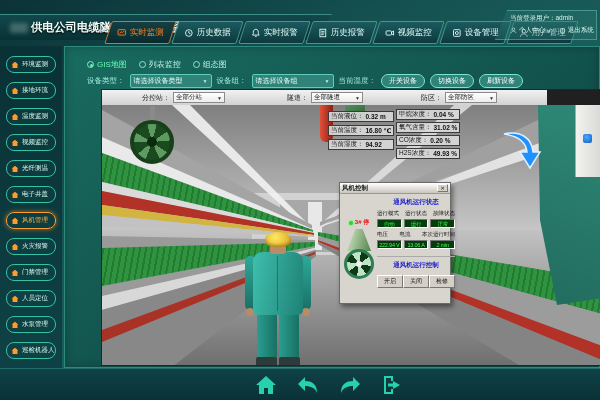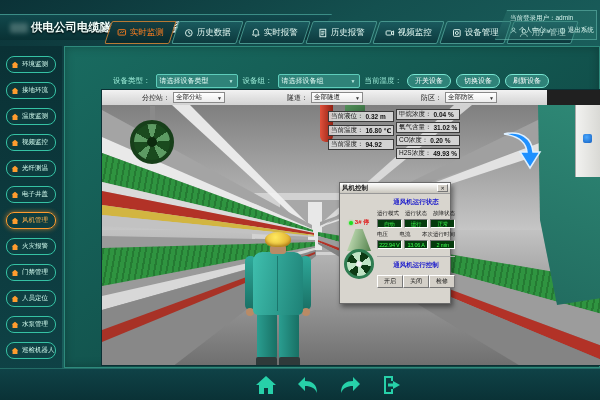--- a/index.html
+++ b/index.html
@@ -45,21 +45,21 @@
   
   .panel{position:absolute;left:64px;top:46px;width:536px;height:322px;
     background:linear-gradient(145deg,#196b60,#11504b 60%,#0f4a46);
     border:1px solid #2e8a7c;box-shadow:inset 0 0 10px rgba(0,0,0,.25);}
   .radios{position:absolute;left:22px;top:12px;display:flex;gap:12px;align-items:center;}
   .radio{display:flex;align-items:center;gap:3px;font-size:8px;color:#bef2e3;cursor:pointer;}
   .rdot{position:relative;width:7px;height:7px;border:1px solid #8fe5d2;border-radius:50%;}
   .radio.sel{color:#62ffb0;}
   .radio.sel .rdot:after{content:"";position:absolute;left:1.5px;top:1.5px;width:3px;height:3px;
     border-radius:50%;background:#52ffb0;}
-  .filters{position:absolute;left:22px;top:27px;display:flex;gap:5px;align-items:center;margin-left:26px;}
+  .filters{position:absolute;left:22px;top:27px;display:flex;gap:5px;align-items:center;}
   .flabel{font-size:7.5px;color:#9fefdb;white-space:nowrap;}
   .sel-box{min-width:82px;height:14px;background:#2f8379;border:1px solid #5ecdbb;border-radius:2px;
     display:flex;align-items:center;justify-content:space-between;padding:0 3px;
     font-size:7px;color:#eafff9;cursor:pointer;white-space:nowrap;}
   .caret{font-size:5px;color:#bfeee4;}
   .dev-btns{display:flex;gap:5px;}
   .dev-btn{height:14px;padding:0 7px;background:#2f8379;border:1px solid #79e6d2;border-radius:7px;
     font-size:7px;color:#fff;cursor:pointer;font-family:inherit;white-space:nowrap;}
   
   .viewport{position:absolute;left:36px;top:42px;width:500px;height:277px;overflow:hidden;
@@ -356,20 +356,34 @@
       <div class="side-item">
       <svg viewBox="0 0 12 12">
           <path d="M6 1.2 L11 5.4 H9.7 V10.6 H2.3 V5.4 H1 Z"></path>
         </svg>
       <span class="slabel">应急通讯</span>
     </div>
     </aside>
 
   <main class="panel">
 
+    <div class="radios">
+      <span class="radio sel">
+          <span class="rdot"></span>
+          <span>GIS地图</span>
+        </span>
+      <span class="radio">
+          <span class="rdot"></span>
+          <span>列表监控</span>
+        </span>
+      <span class="radio">
+          <span class="rdot"></span>
+          <span>组态图</span>
+        </span>
+    </div>
 
     <div class="filters">
       <span class="flabel">设备类型：</span>
       <span class="sel-box">
           <span>请选择设备类型</span>
           <span class="caret">▼</span>
         </span>
       <span class="flabel">设备组：</span>
       <span class="sel-box">
           <span>请选择设备组</span>

